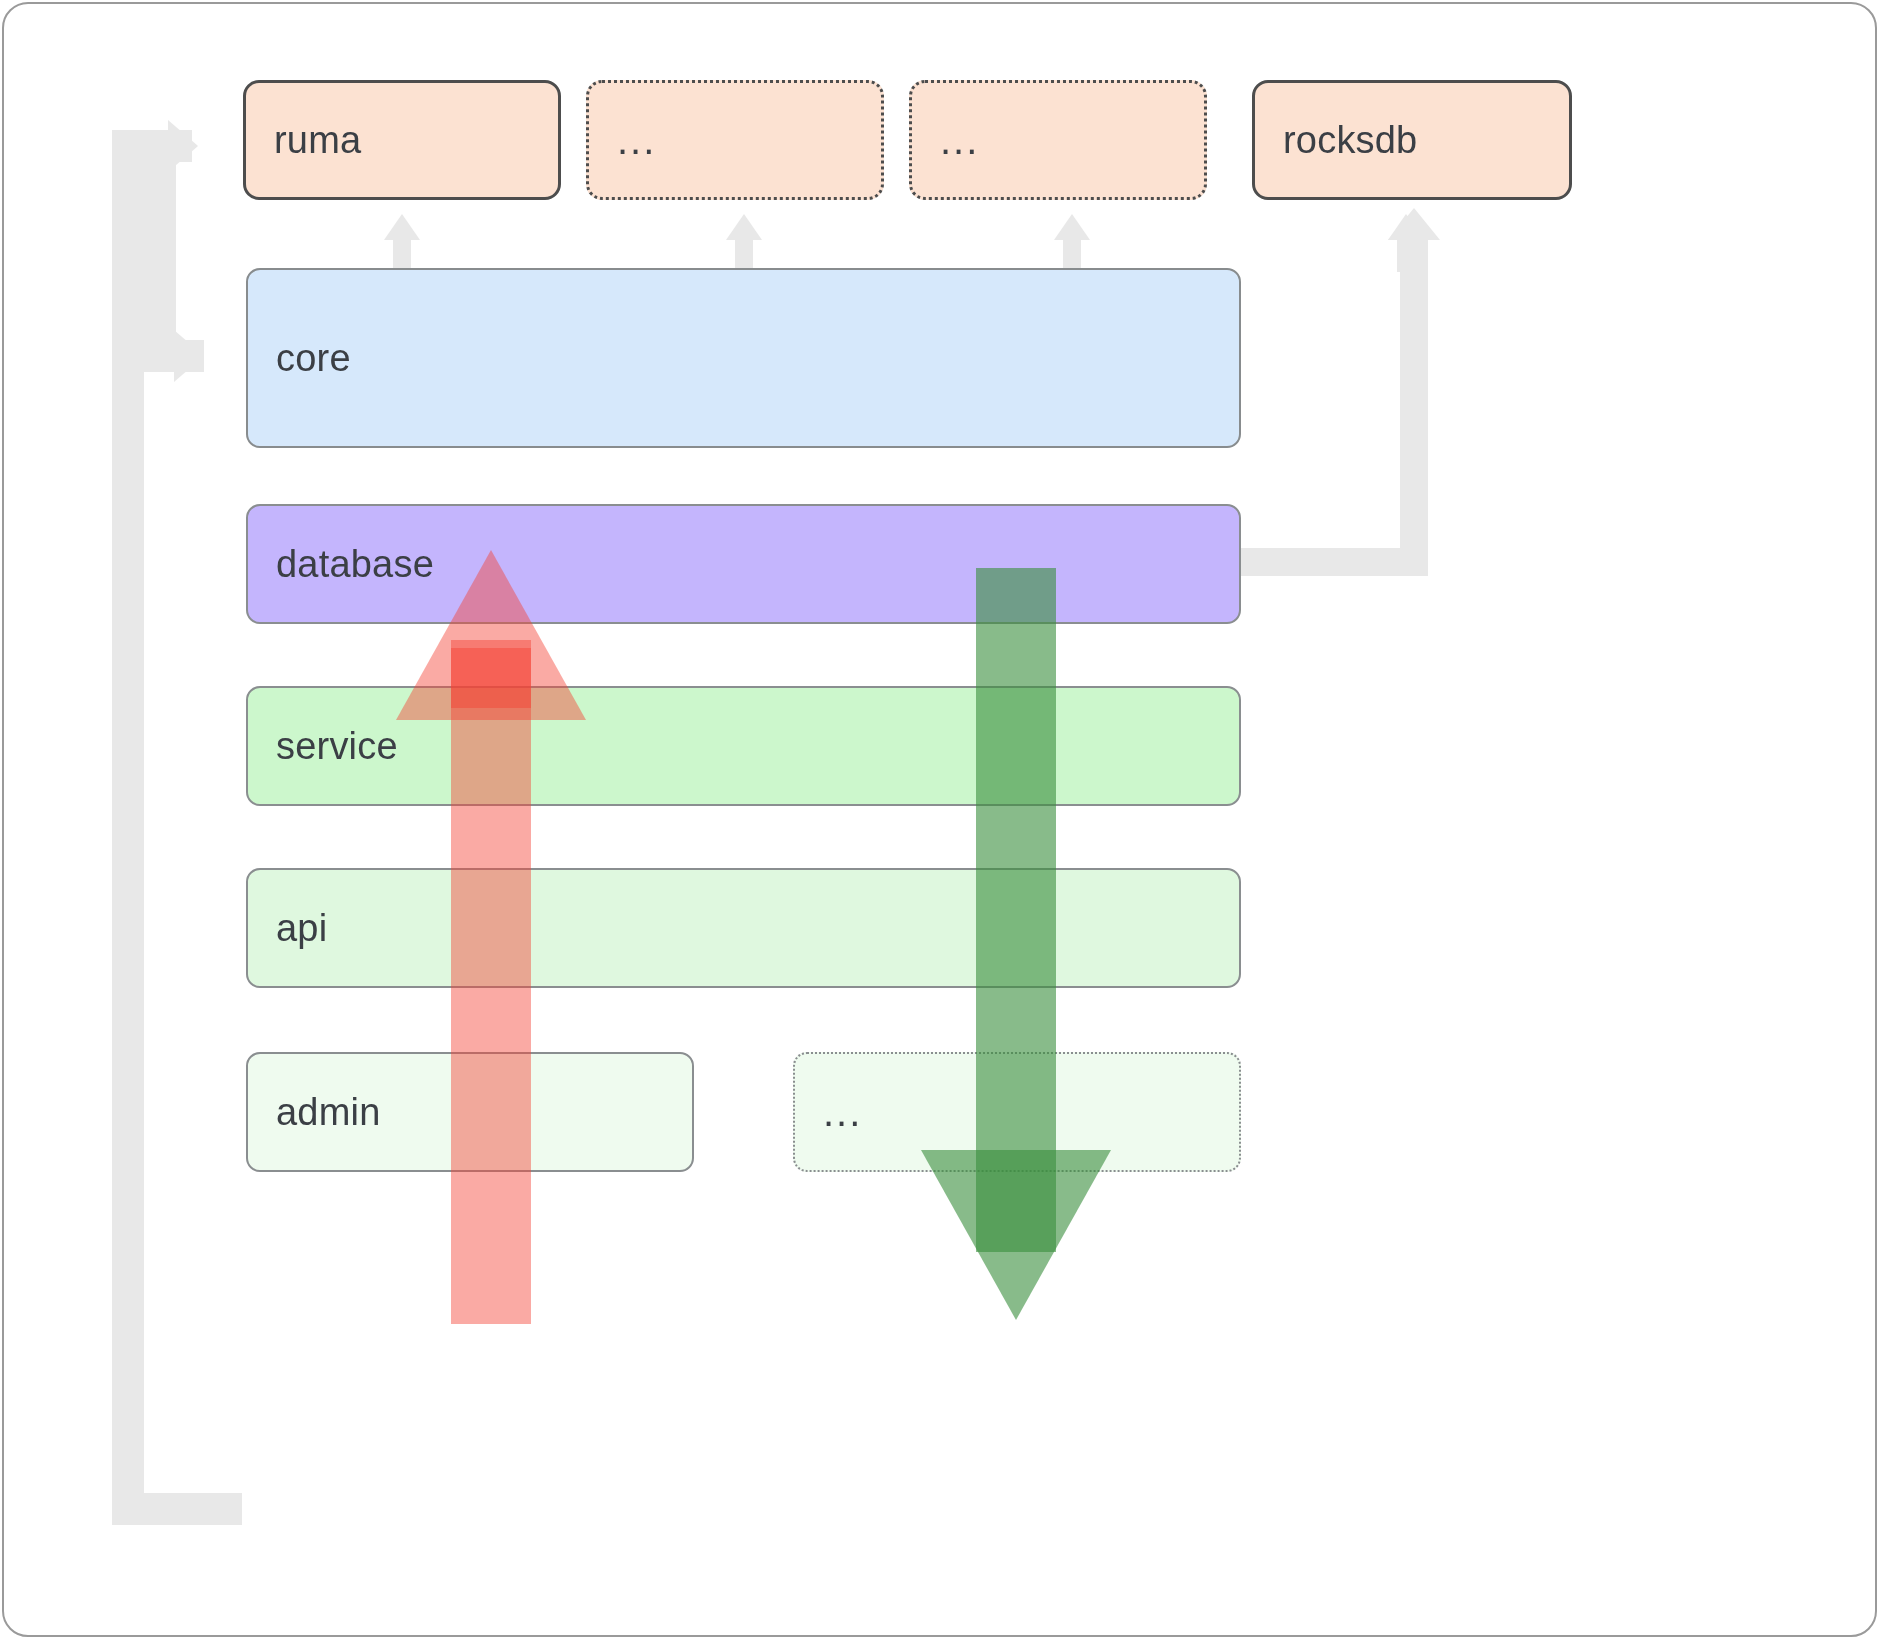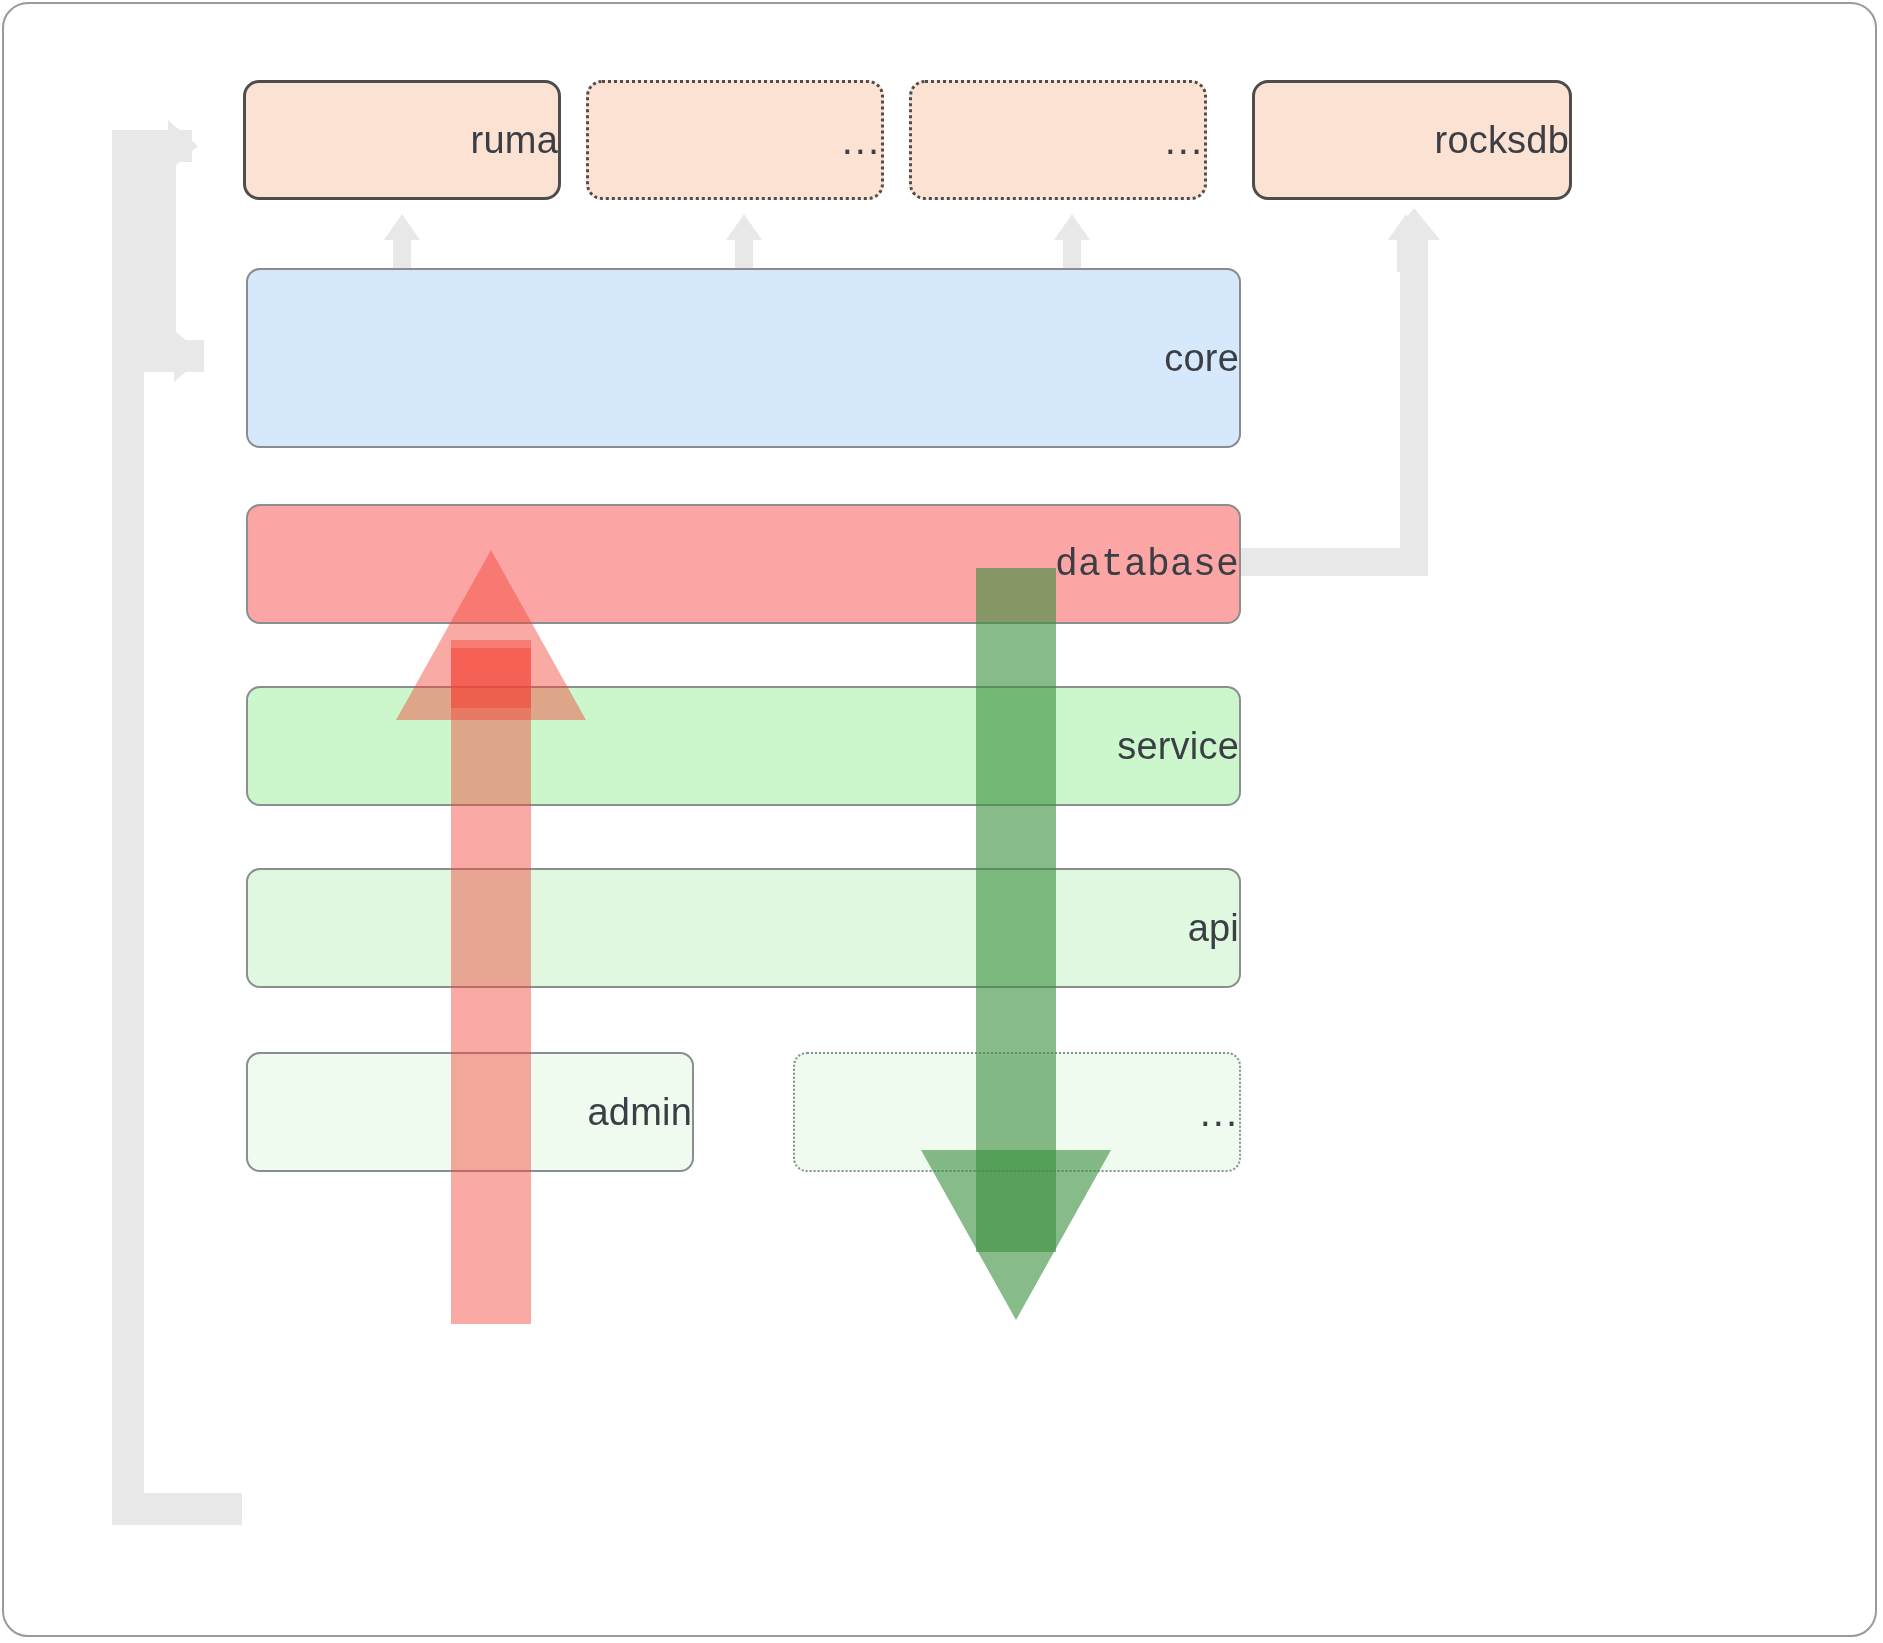--- a/index.html
+++ b/index.html
@@ -24,25 +24,26 @@
     border: 2px solid #9a9a9a;
     border-radius: 26px;
     box-sizing: border-box;
     background: #ffffff;
   }
   .box {
     position: absolute;
     box-sizing: border-box;
     display: flex;
     align-items: center;
-    justify-content: flex-end;
+    justify-content: flex-start;
     font-size: 38px;
     color: #3b3f45;
     border-radius: 16px;
     letter-spacing: .2px;
+    padding-left: 28px;
   }
   .box-dep {
     background: #fce2d2;
     border: 3px solid #4d4d4d;
   }
   .box-dep-dotted {
     background: #fce2d2;
     border: 3px dotted #4d4d4d;
   }
   .box-core {
@@ -200,21 +201,21 @@
   </div>
 
   <div class="box box-dep" style="left:1252px; top:80px; width:320px; height:120px;">
     <span>rocksdb</span>
   </div>
 
   <div class="box box-core" style="left:246px; top:268px; width:995px; height:180px;">
     <span>core</span>
   </div>
 
-  <div class="box box-layer" style="left:246px; top:504px; width:995px; height:120px; background:#fca5a5;font-family:Liberation Mono, monospace;">
+  <div class="box box-layer" style="left:246px; top:504px; width:995px; height:120px; background:#c4b5fd;">
     <span>database</span>
   </div>
 
   <div class="box box-layer" style="left:246px; top:686px; width:995px; height:120px; background:#ccf7cc;">
     <span>service</span>
   </div>
 
   <div class="box box-layer" style="left:246px; top:868px; width:995px; height:120px; background:#dff8df;">
     <span>api</span>
   </div>

